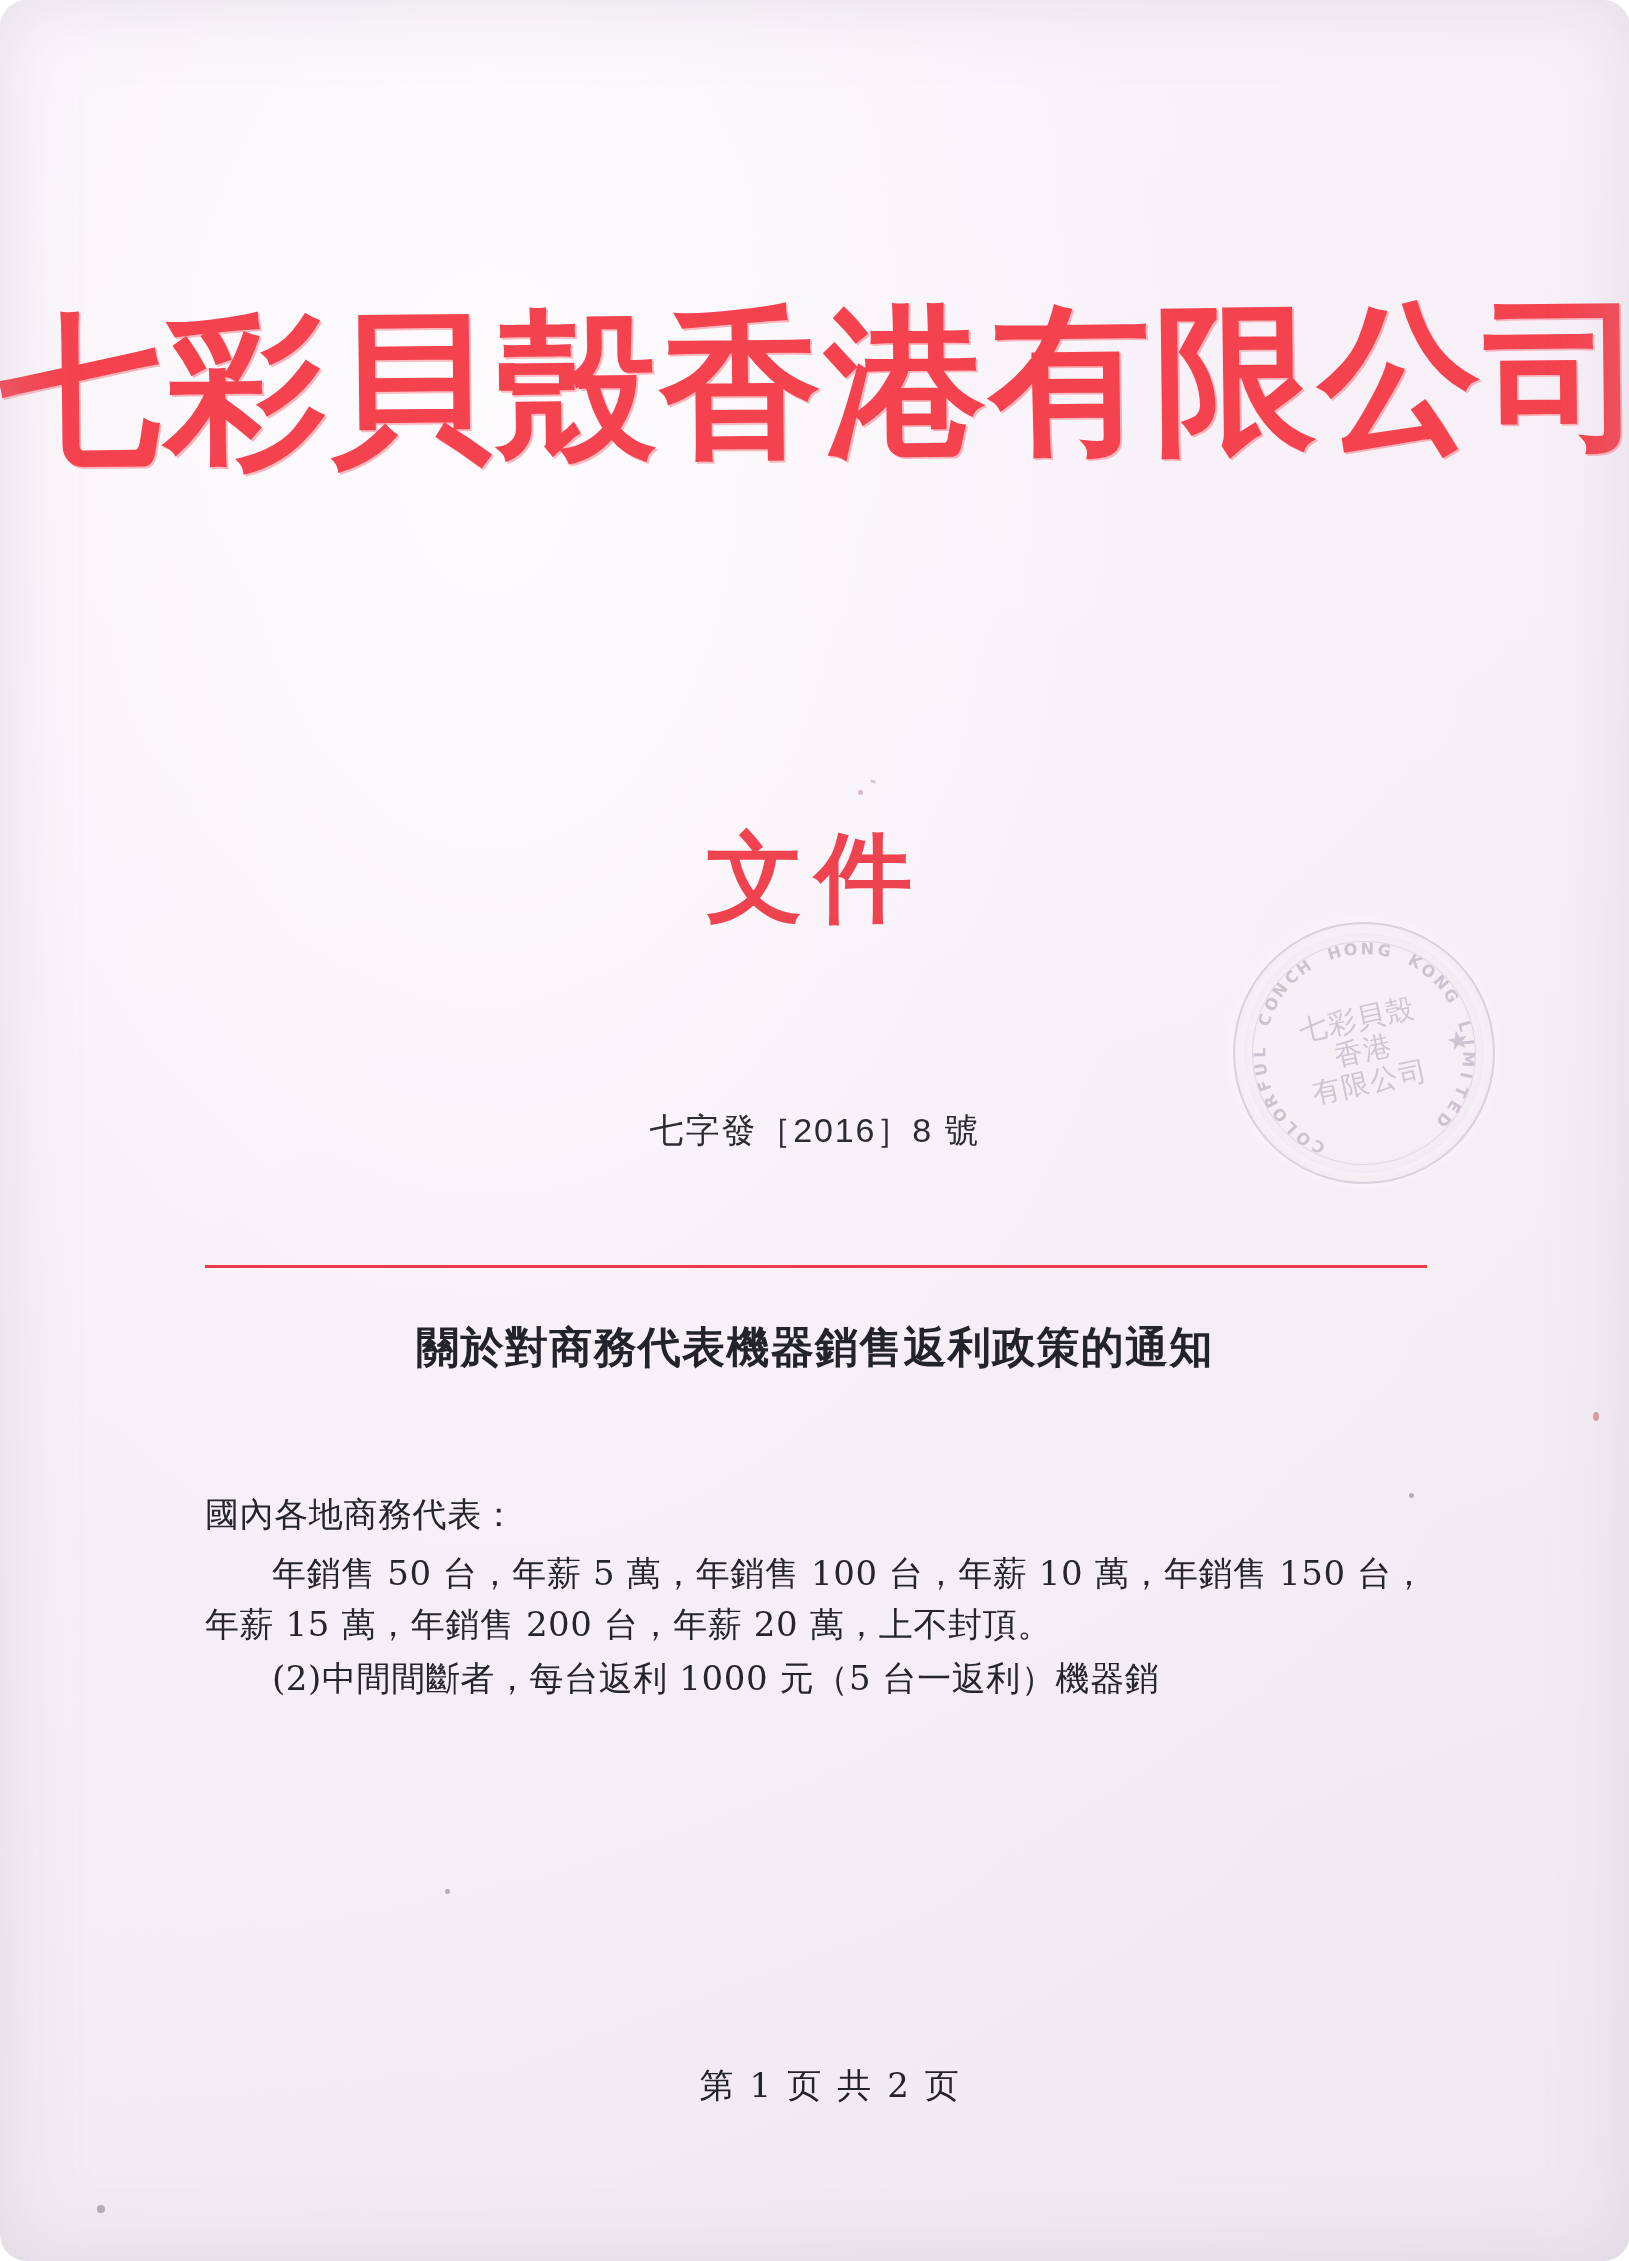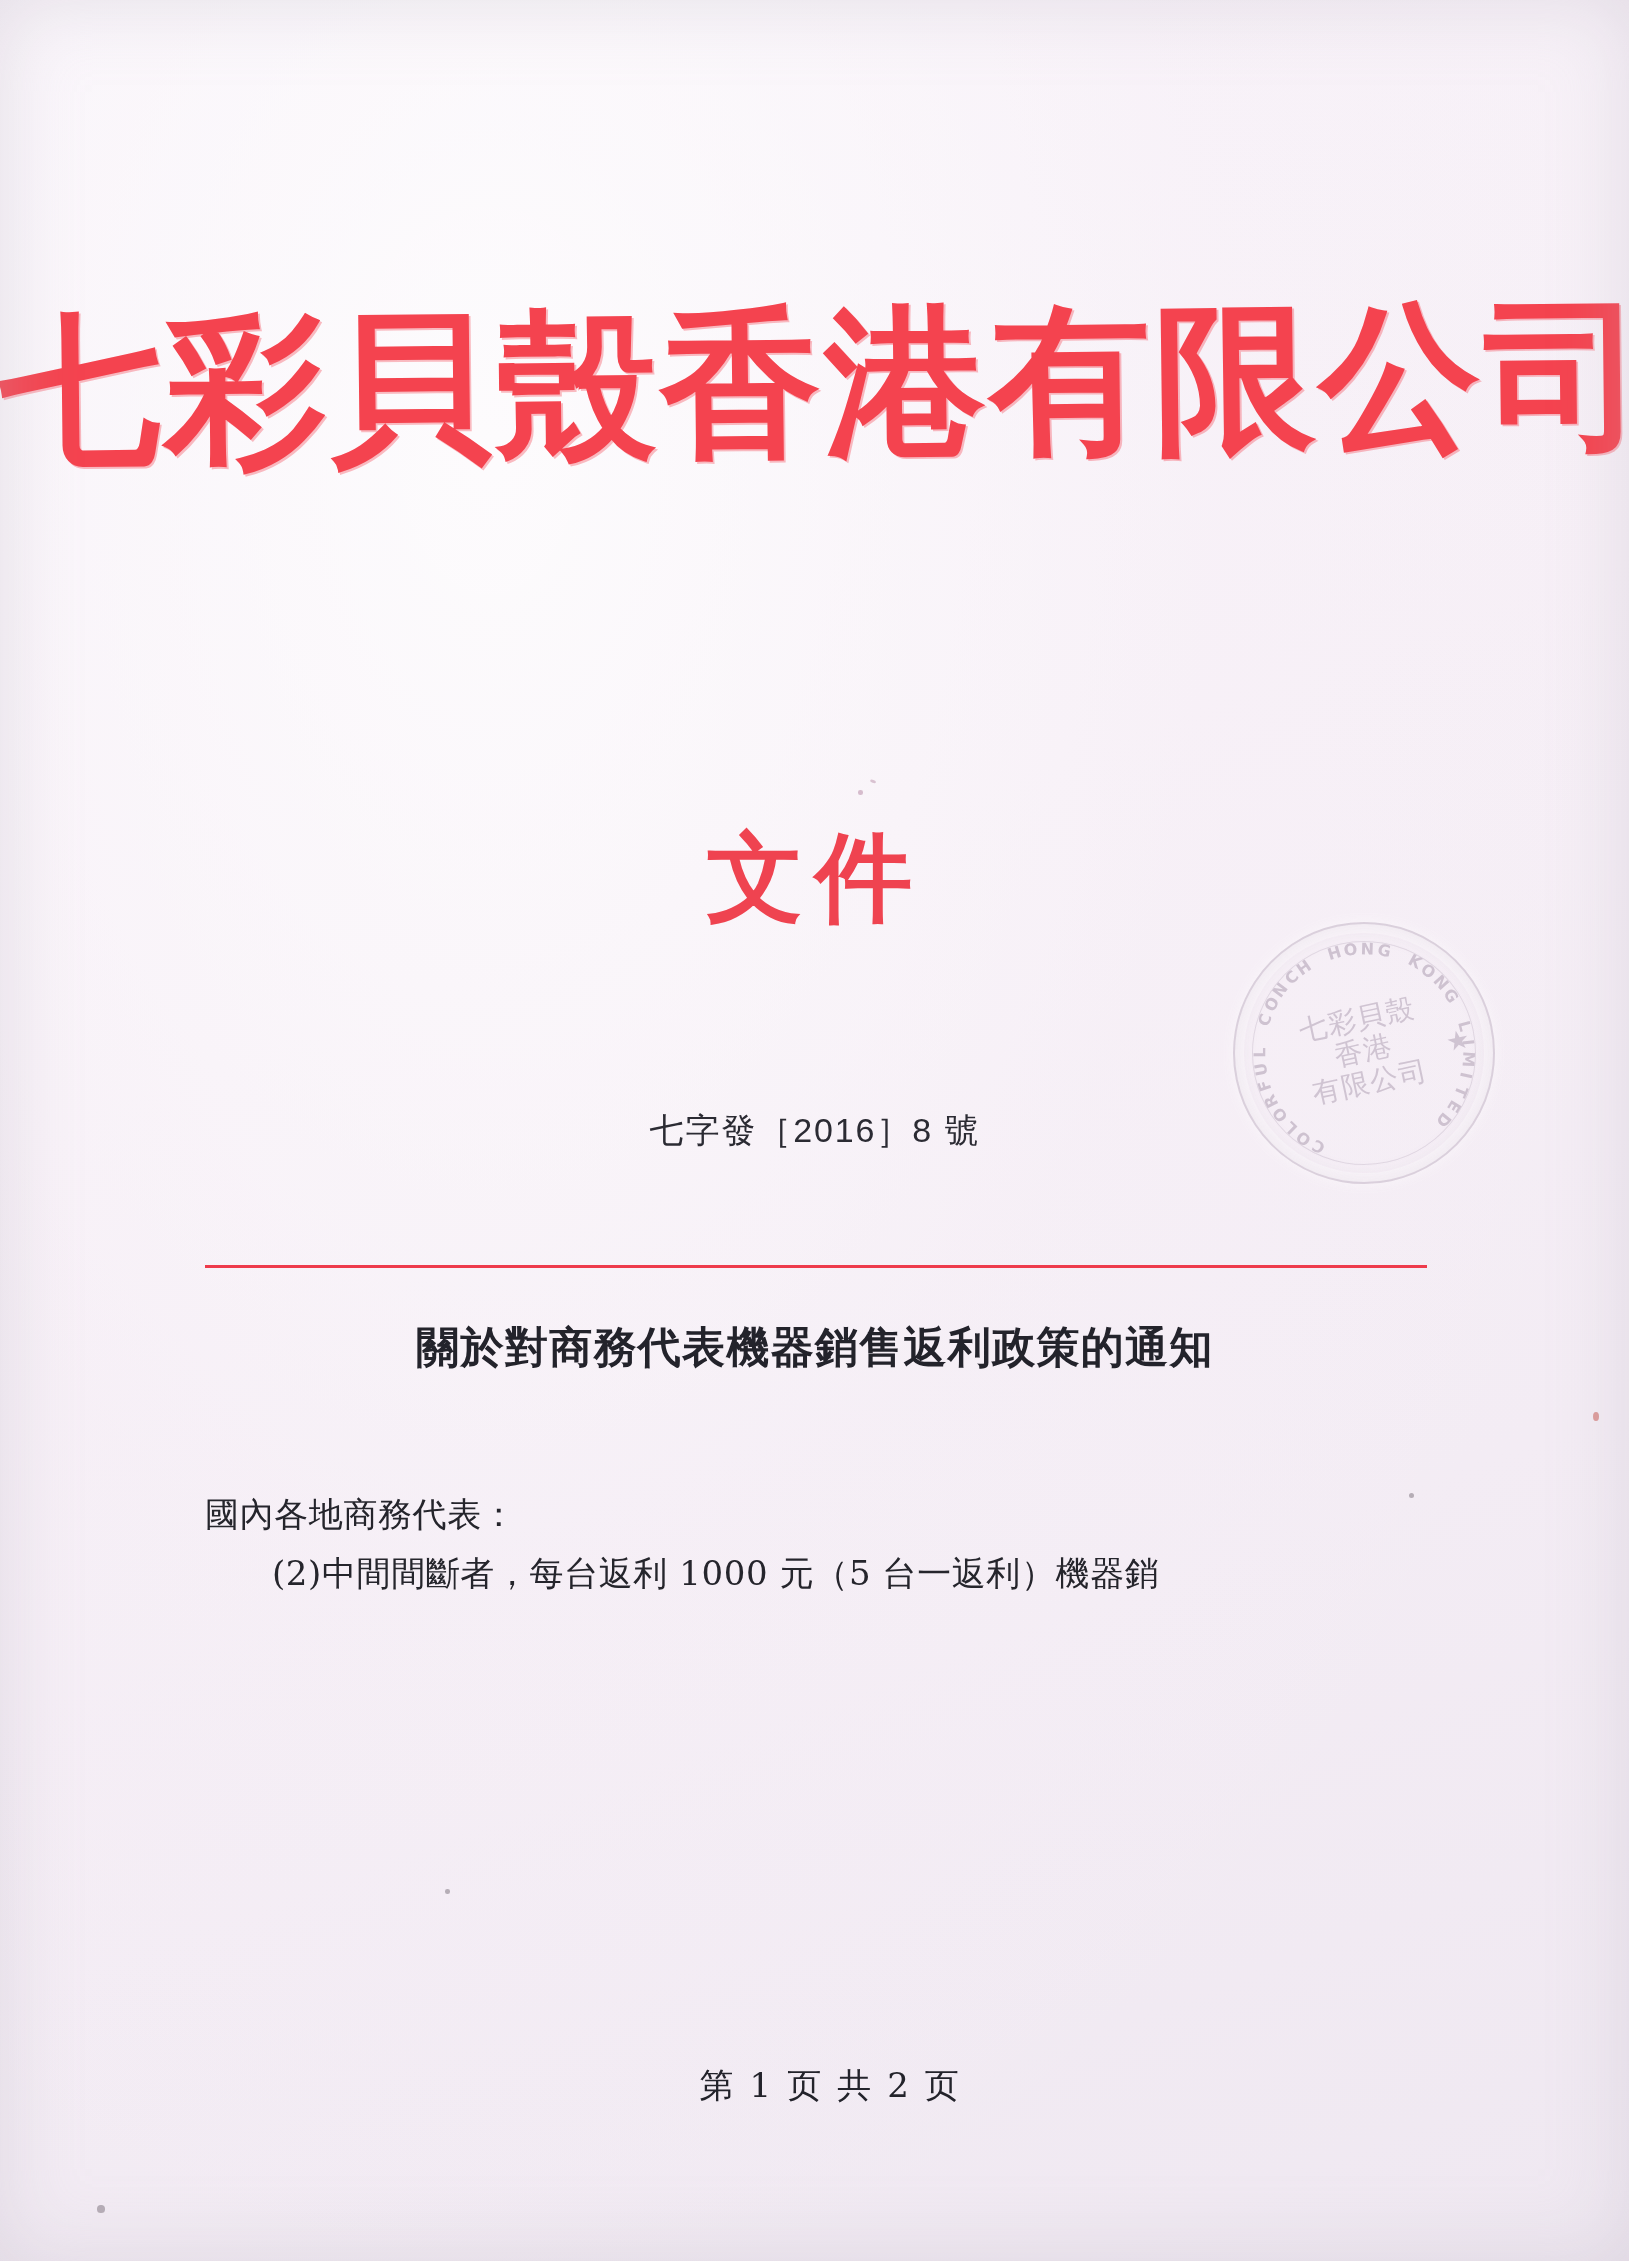--- a/index.html
+++ b/index.html
@@ -9,20 +9,21 @@
   }
   body {
     font-family: "Liberation Serif", serif;
   }
   .page {
     position: relative;
     width: 1630px;
     height: 2261px;
     background: #f7f1f7;
     overflow: hidden;
+    border-radius: 27px;
   }
   
   .paper-tint {
     position: absolute;
     inset: 0;
     background:
       radial-gradient(ellipse at 30% 20%, rgba(255,255,255,0.75) 0%, rgba(250,244,250,0.25) 45%, rgba(240,232,242,0.0) 75%),
       linear-gradient(160deg, #f8f3f9 0%, #f6eff6 40%, #f3ecf4 70%, #efe8f1 100%);
     pointer-events: none;
   }
@@ -259,20 +260,21 @@
   </div>
 
   <div class="doc-number">七字發［2016］8 號</div>
 
   <div class="red-rule"></div>
 
   <div class="subject">關於對商務代表機器銷售返利政策的通知</div>
 
   <div class="body-block">
     <p class="salutation">國內各地商務代表：</p>
+    <p class="para">年銷售 50 台，年薪 5 萬，年銷售 100 台，年薪 10 萬，年銷售 150 台，年薪 15 萬，年銷售 200 台，年薪 20 萬，上不封頂。</p>
     <p class="para-tight">(2)中間間斷者，每台返利 1000 元（5 台一返利）機器銷</p>
   </div>
 
   <div class="footer">第 1 页 共 2 页</div>
 
   <div class="speck s1"></div>
   <div class="speck s2"></div>
   <div class="speck s3"></div>
   <div class="speck s4"></div>
   <div class="speck s5"></div>

